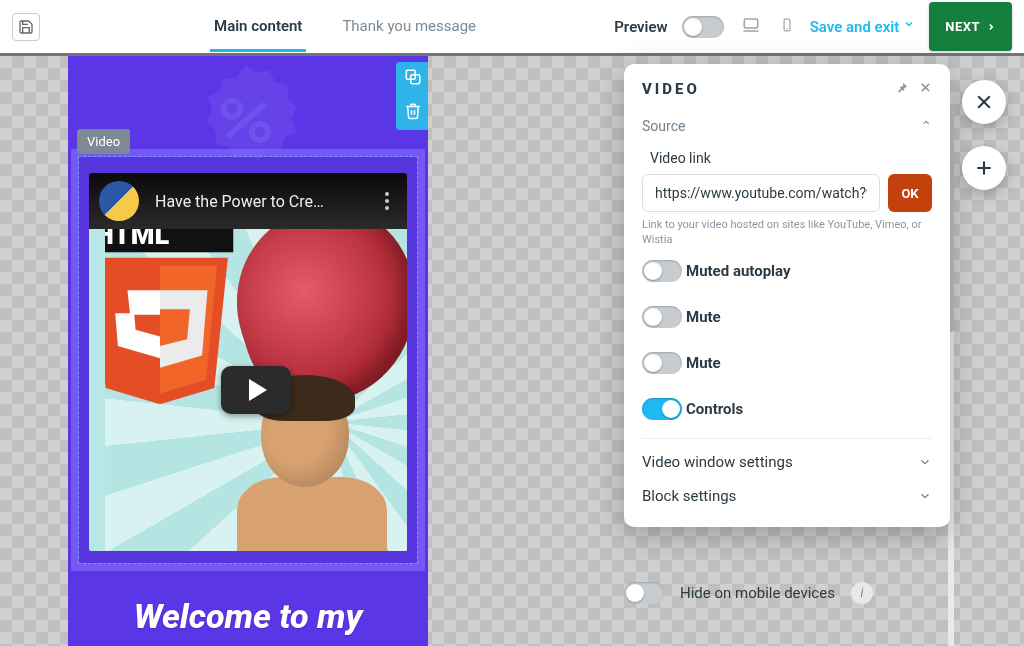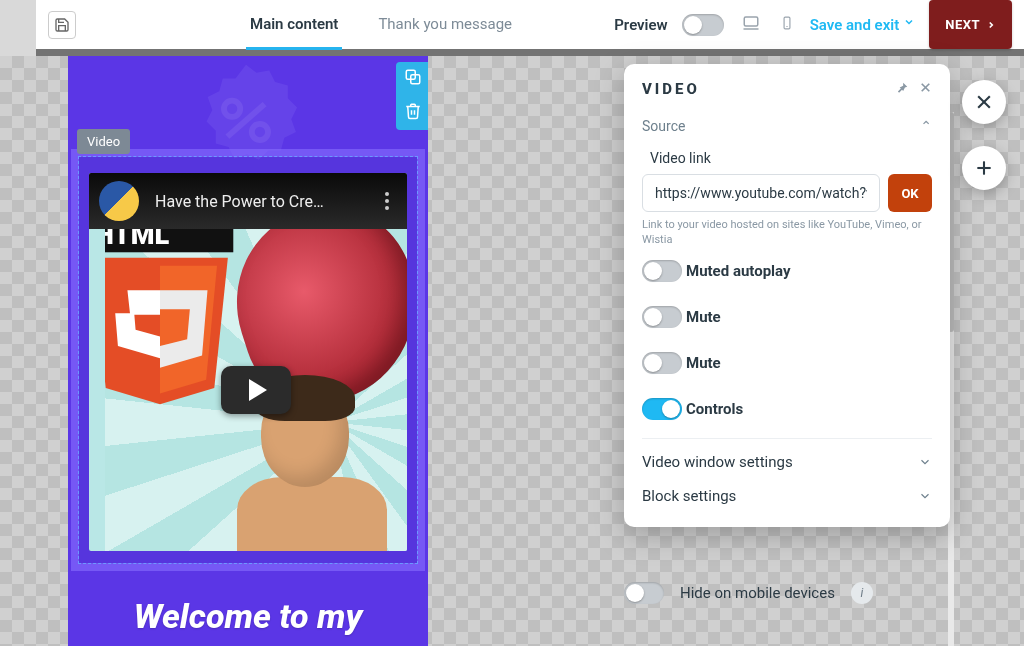--- a/index.html
+++ b/index.html
@@ -4,22 +4,21 @@
   <style>
     * { margin: 0; padding: 0; box-sizing: border-box; font-family: -apple-system, BlinkMacSystemFont, "Segoe UI", Roboto, sans-serif; }
     body { width: 1024px; height: 646px; overflow: hidden; background: #d9d9d9; position: relative; }
 
     .topbar {
       height: 56px;
       background: #fff;
       display: flex;
       align-items: center;
       padding: 0 12px;
-      border-bottom: 7px solid #737373;
-      margin-left: 36px;
+      border-bottom: 3px solid #737373;
     }
     .save-icon-btn {
       width: 28px; height: 28px;
       display: flex; align-items: center; justify-content: center;
       color: #666; cursor: pointer;
       border: 1px solid #ccc; border-radius: 4px;
     }
     .tabs-wrap { margin-left: 170px; display: flex; gap: 32px; }
     .tab { padding: 16px 4px 14px; color: #7d8b97; font-size: 15px; cursor: pointer; border-bottom: 3px solid transparent; }
     .tab.active { color: #2b3a44; font-weight: 600; border-bottom-color: #26b4ef; }
@@ -34,21 +33,21 @@
       content: ""; position: absolute; left: 2px; top: 2px; width: 18px; height: 18px;
       background: #fff; border-radius: 50%; box-shadow: 0 1px 2px rgba(0,0,0,.3);
     }
     .toggle.small { width: 40px; height: 22px; }
     .toggle.on { background: #1fb9f3; }
     .toggle.on::after { left: auto; right: 2px; }
 
     .device-icon { color: #999; cursor: pointer; padding: 2px; }
     .save-exit { color: #1fb9f3; font-weight: 600; font-size: 15px; cursor: pointer; display:flex; align-items:flex-start; gap: 4px;}
     .next-btn {
-      background: #7f1d1d; color: #fff; border: none; padding: 17px 16px; border-radius: 4px;
+      background: #15803d; color: #fff; border: none; padding: 17px 16px; border-radius: 4px;
       font-weight: 700; font-size: 13px; letter-spacing: .5px; cursor: pointer; display: flex; align-items: center; gap: 6px;
       box-shadow: 0 1px 3px rgba(0,0,0,.2);
     }
 
     .canvas-area {
       position: absolute; left: 0; top: 56px; right: 0; bottom: 0;
       background-color: #d0d0d0;
       background-image:
         linear-gradient(45deg, #bfbfbf 25%, transparent 25%),
         linear-gradient(-45deg, #bfbfbf 25%, transparent 25%),

